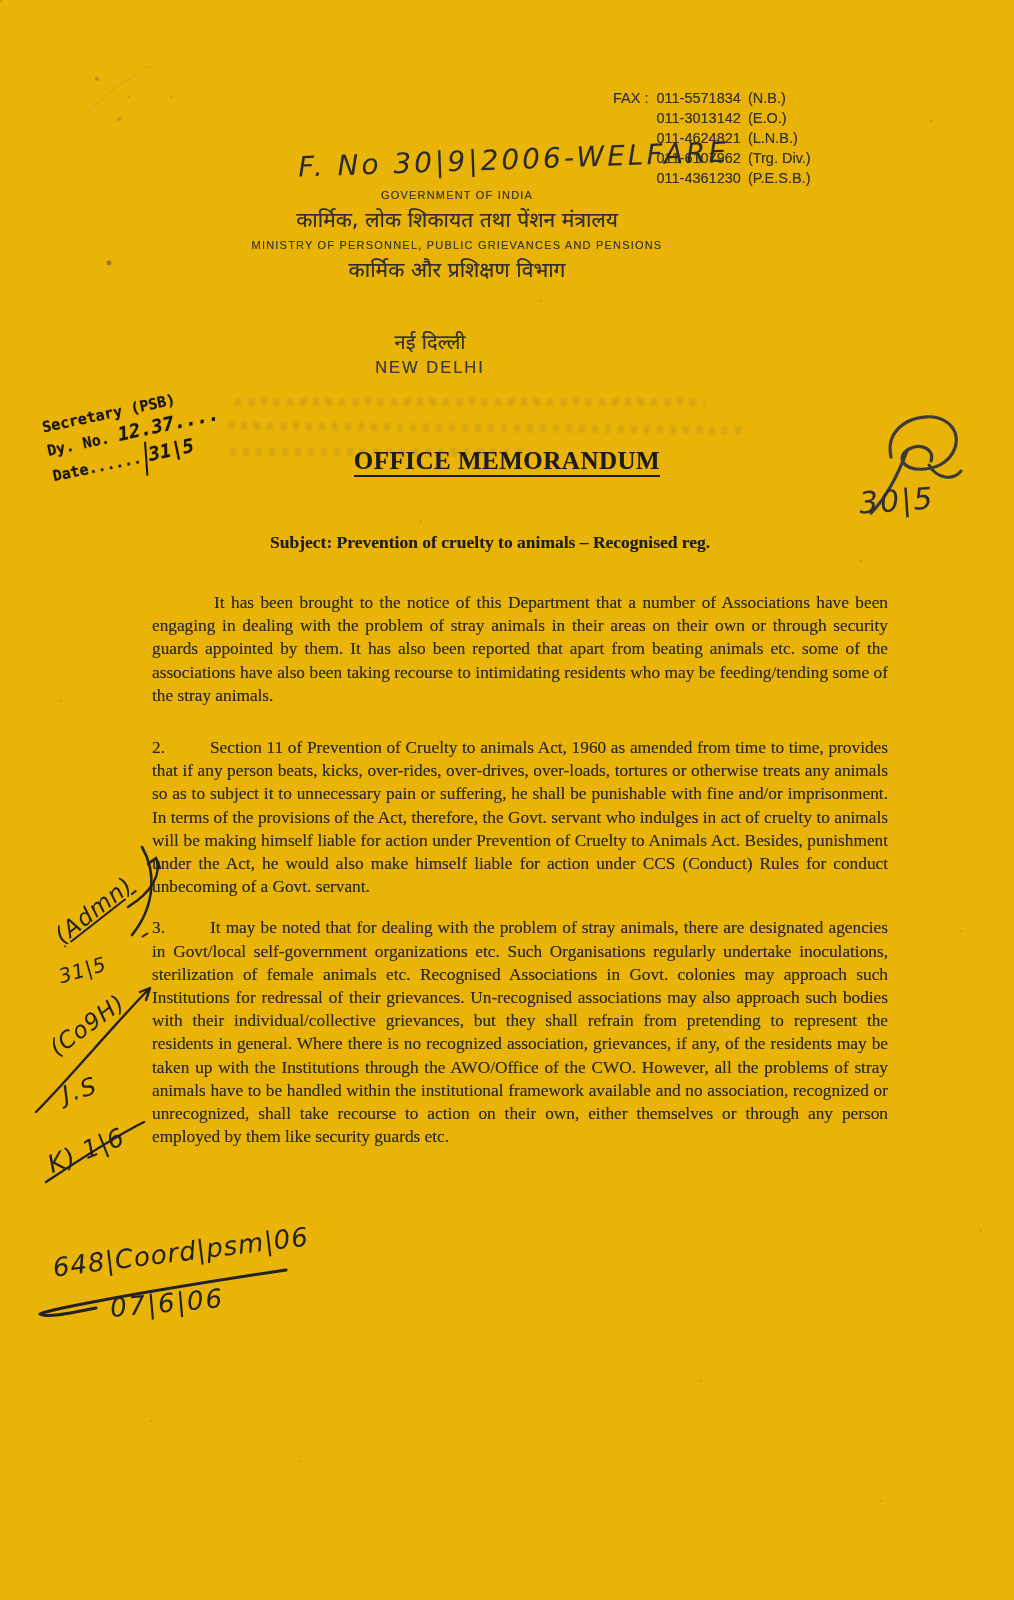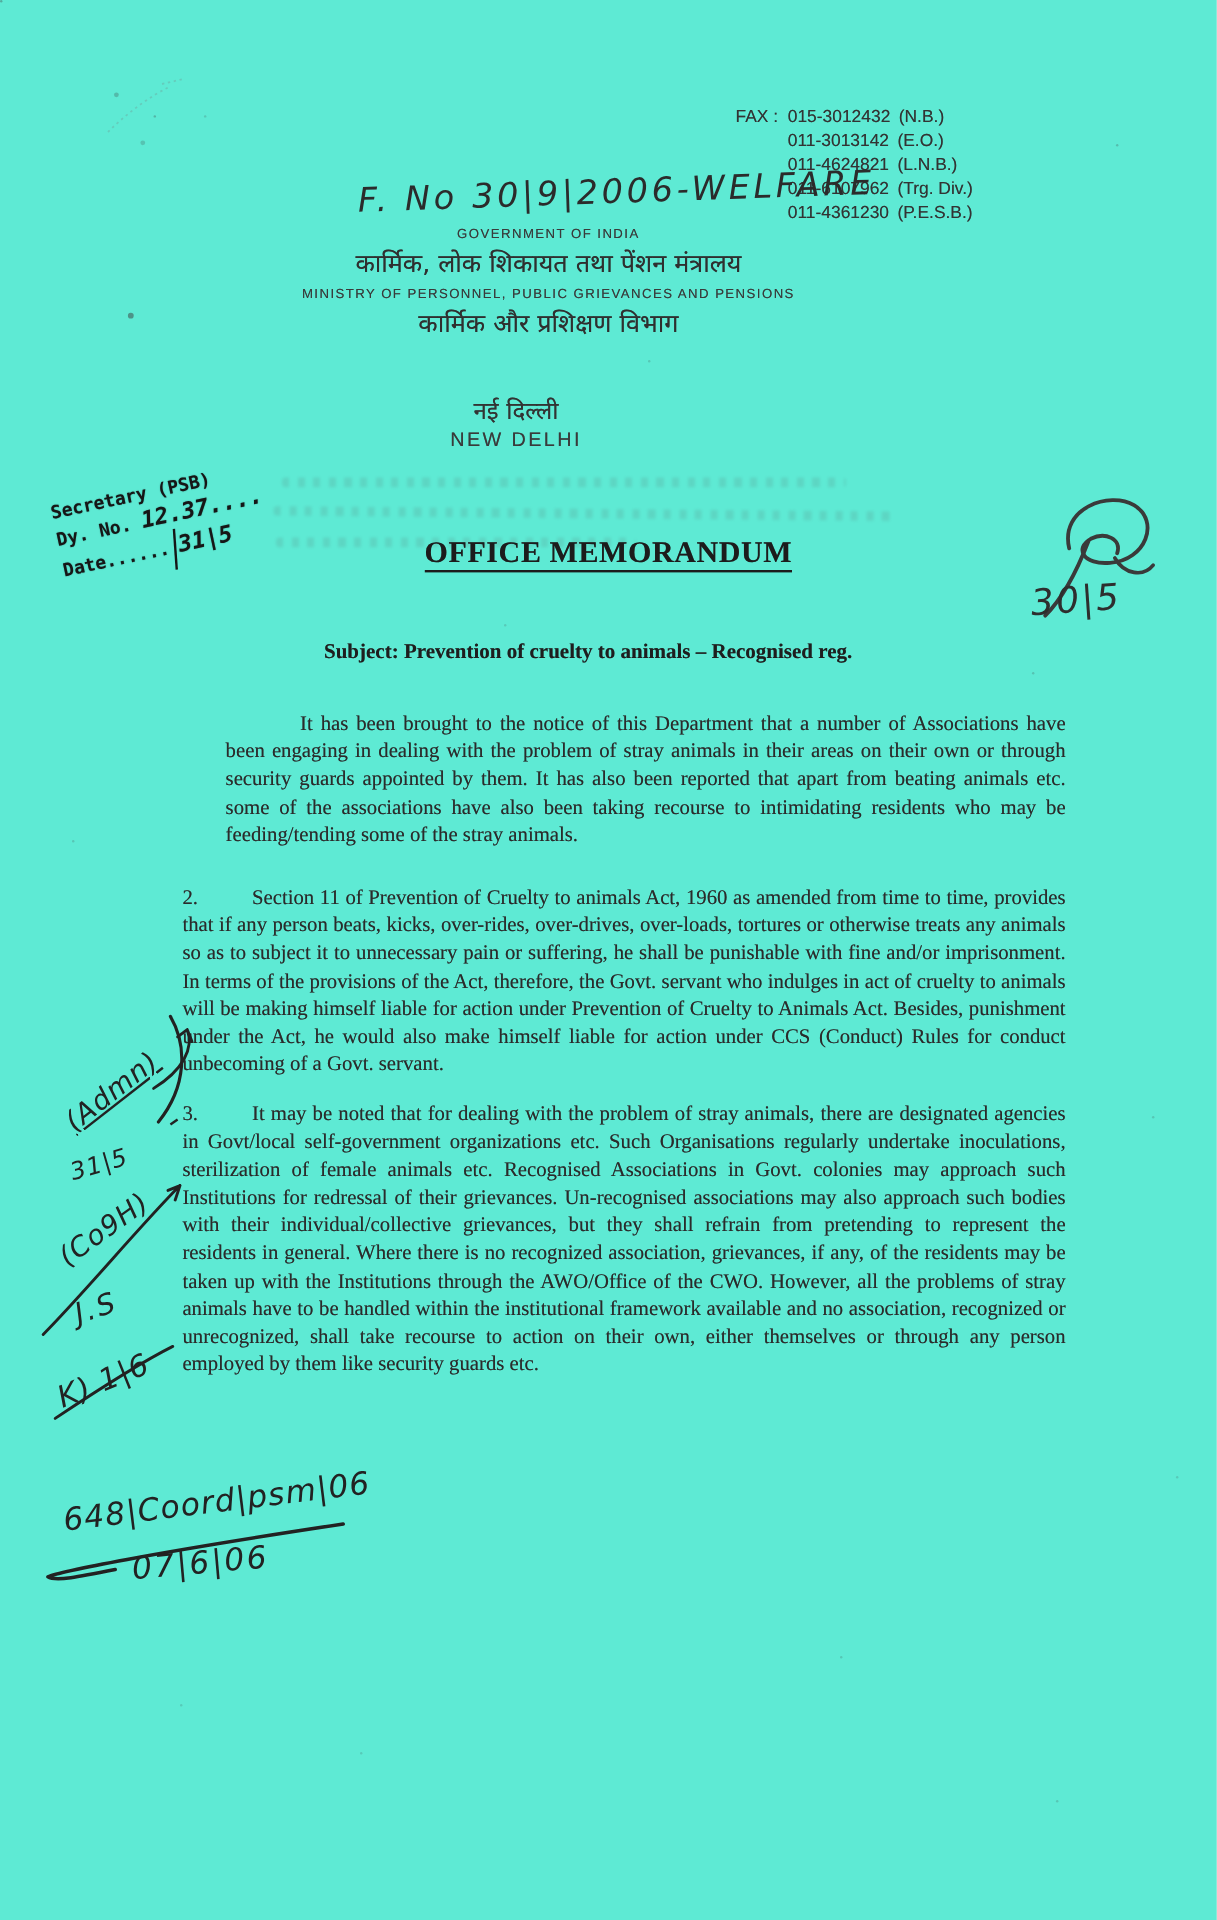--- a/index.html
+++ b/index.html
@@ -1,20 +1,20 @@
 <!DOCTYPE html>
 <html><head>
 <meta charset="utf-8">
 <style>
   html,body{margin:0;padding:0;background:#e8e8e6;}
   .page{
     position:relative;
     width:1014px;height:1600px;
     margin:0 auto;
-    background:#5eead4;
+    background:#eab308;
     overflow:hidden;
     font-family:"Liberation Serif", serif;
     color:#2d2d2d;
   }
   
   .sans{font-family:"Liberation Sans", sans-serif;}
   .hindi{font-family:"DejaVu Sans", sans-serif;}
   .hw{
     font-family:"DejaVu Sans", sans-serif;
     font-style:italic;
@@ -101,21 +101,21 @@
     position:absolute;left:270px;top:532px;width:540px;
     font-size:17.5px;font-weight:bold;color:#1e1e1e;
   }
 
   
   .body-text{
     position:absolute;left:152px;top:591px;width:736px;
     font-size:17.3px;line-height:23.2px;text-align:justify;color:#2b2b2b;
   }
   .body-text p{margin:0;}
-  .body-text p.p1{text-indent:62px;margin-bottom:29px;margin-left:36px;}
+  .body-text p.p1{text-indent:62px;margin-bottom:29px;}
   .body-text p.p2{margin-bottom:18px;}
   .para-num{display:inline-block;width:58px;}
 
   
   .margin-mark{position:absolute;color:#222;}
   .mk-admn{left:48px;top:897px;font-size:23px;transform:rotate(-38deg);text-decoration:underline;}
   .mk-315{left:58px;top:958px;font-size:20px;transform:rotate(-16deg);}
   .mk-coord{left:44px;top:1012px;font-size:23px;transform:rotate(-36deg);}
   .mk-js{left:62px;top:1076px;font-size:24px;transform:rotate(-18deg);letter-spacing:2px;}
   .mk-kv{left:46px;top:1136px;font-size:25px;transform:rotate(-22deg);}
@@ -157,21 +157,21 @@
 
   <div class="specks"></div>
 
   <svg class="stroke-svg" style="left:80px;top:60px;opacity:.25" width="80" height="70">
     <path d="M10,50 C25,35 45,20 62,12 M55,10 L72,6" stroke="#777" stroke-width="1.5" fill="none" stroke-dasharray="2 3"></path>
   </svg>
 
   <div class="fax sans scan-ink">
     <div class="fax-label">FAX :</div>
     <div>
-      <div class="fax-row"><span>015-3012432</span><span class="fax-tag">(N.B.)</span></div>
+      <div class="fax-row"><span>011-5571834</span><span class="fax-tag">(N.B.)</span></div>
       <div class="fax-row"><span>011-3013142</span><span class="fax-tag">(E.O.)</span></div>
       <div class="fax-row"><span>011-4624821</span><span class="fax-tag">(L.N.B.)</span></div>
       <div class="fax-row"><span>011-6107962</span><span class="fax-tag">(Trg. Div.)</span></div>
       <div class="fax-row"><span>011-4361230</span><span class="fax-tag">(P.E.S.B.)</span></div>
     </div>
   </div>
 
   <div class="file-no hw">F. No 30|9|2006-WELFARE</div>
 
   <div class="header scan-ink">

